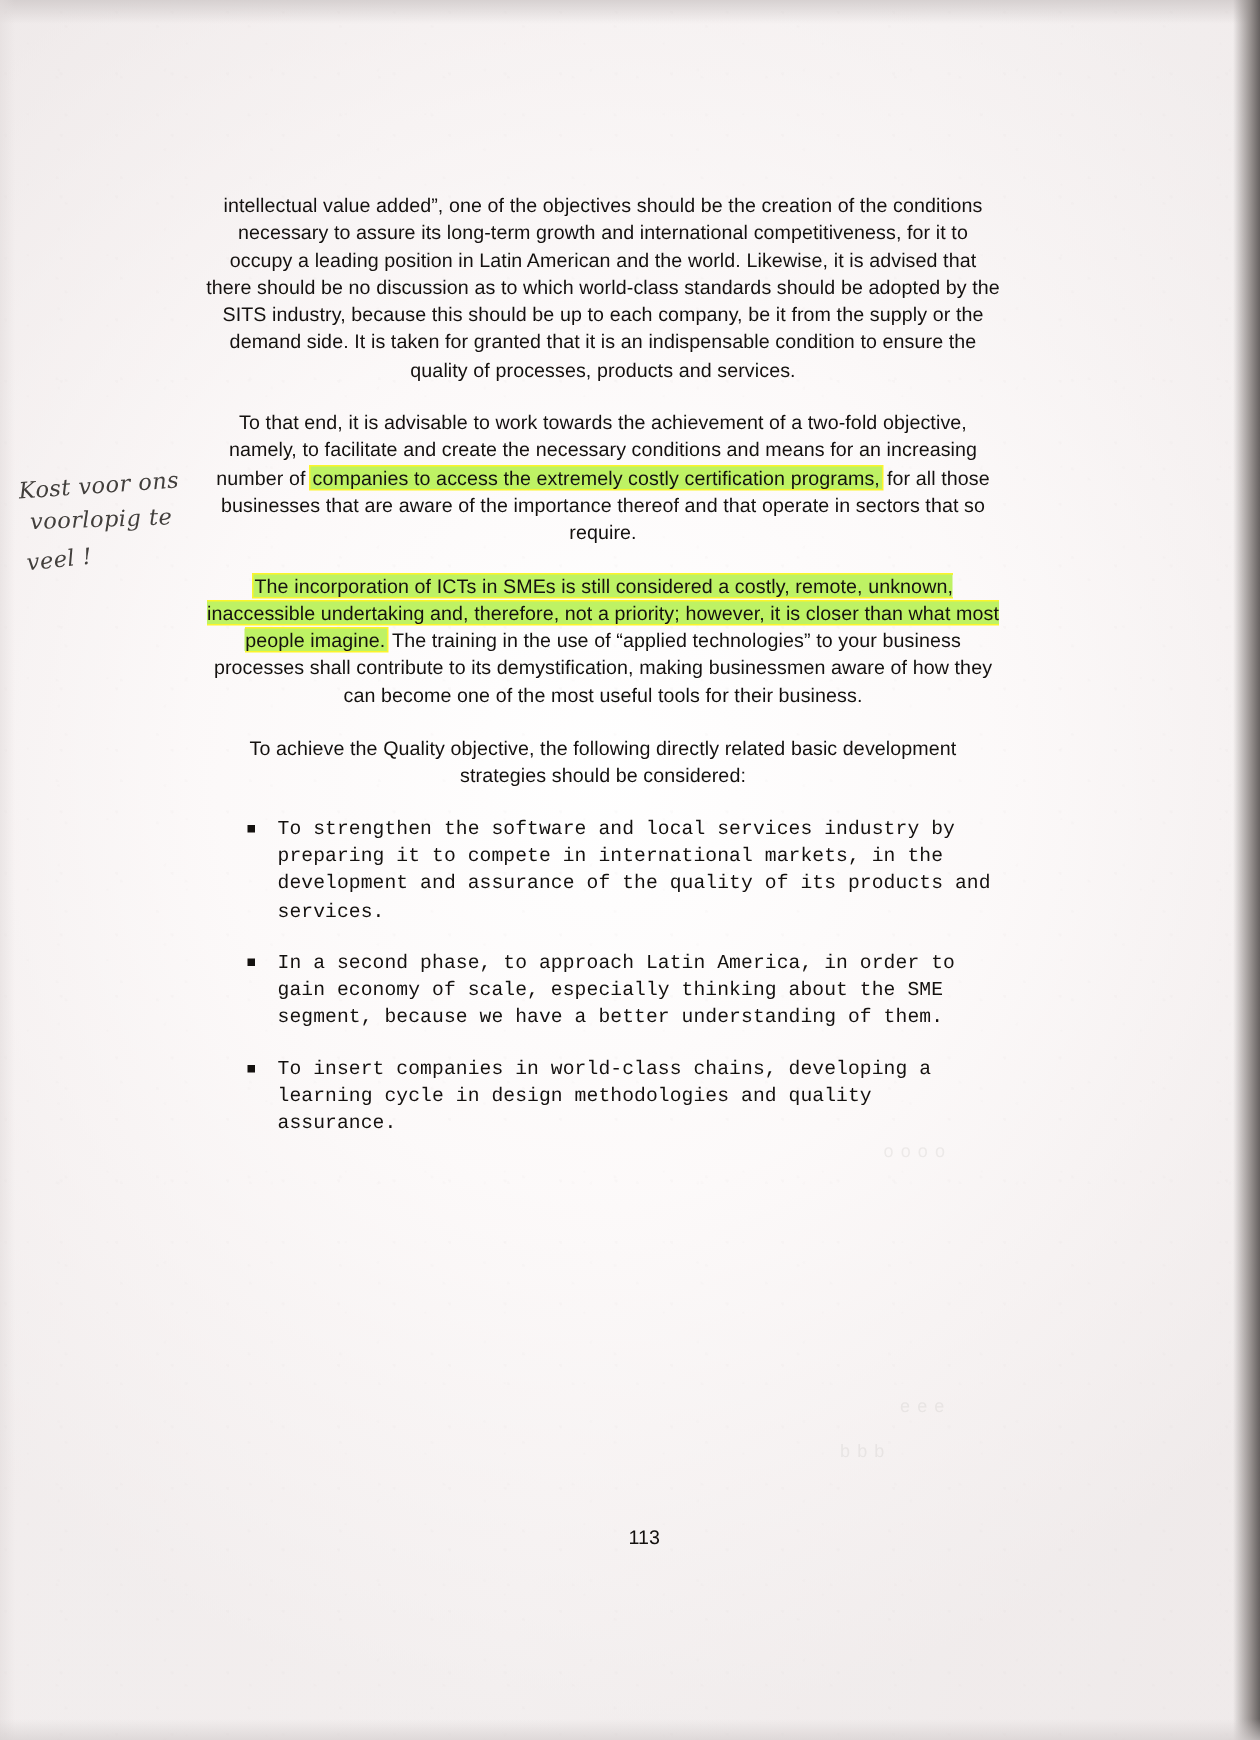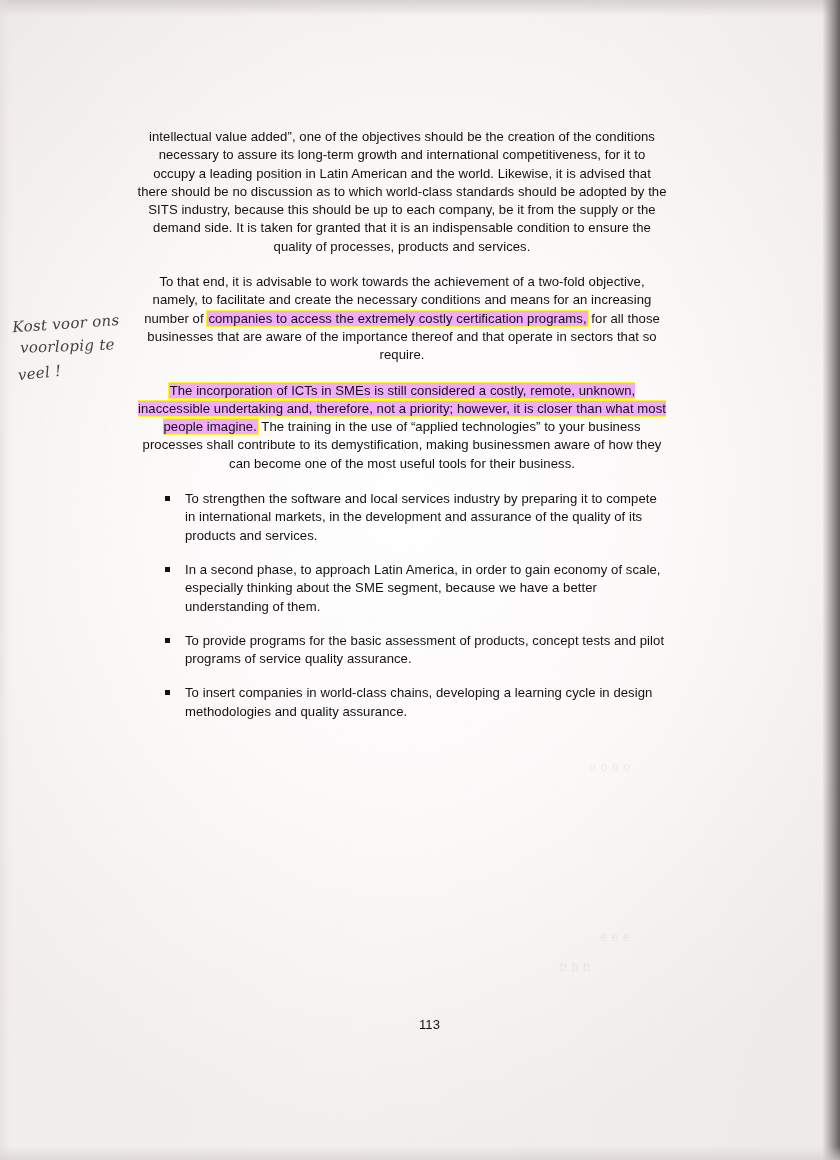--- a/index.html
+++ b/index.html
@@ -70,35 +70,36 @@
     line-height: 18.3px;
     letter-spacing: .005em;
   }
   .para {
     margin: 0 0 17px 0;
     text-align: center;
   }
 
   
   .hl {
-    background: #f0abfc;
+    background: #bef264;
     box-shadow: 0 0 0 1px rgba(251,244,19,.9);
     padding: 0 1px;
   }
 
   
   ul.bullets {
     list-style: none;
     margin: 0;
     padding: 0;
   }
   ul.bullets li {
     position: relative;
     padding-left: 48px;
     margin-bottom: 16px;
+    font-family: Liberation Mono, monospace;
   }
   ul.bullets li .sq {
     position: absolute;
     left: 28px;
     top: 6px;
     width: 5px;
     height: 5px;
     background: #14110f;
   }
 
@@ -165,25 +166,25 @@
   </div>
 
   <div class="doc">
 
     <p class="para"><span>intellectual value added”, one of the objectives should be the creation of the conditions necessary to assure its long-term growth and international competitiveness, for it to occupy a leading position in Latin American and the world.   Likewise, it is advised that there should be no discussion as to which world-class standards should be adopted by the SITS industry, because this should be up to each company, be it from the supply or the demand side.  It is taken for granted that it is an indispensable condition to ensure the quality of processes, products and services.</span></p>
 
     <p class="para"><span>To that end, it is advisable to work towards the achievement of a two-fold objective, namely, to facilitate and create the necessary conditions and means for an increasing number of </span><span class="hl">companies to access the extremely costly certification programs,</span><span> for all those businesses that are aware of the importance thereof and that operate in sectors that so require.</span></p>
 
     <p class="para"><span class="hl">The incorporation of ICTs in SMEs is still considered a costly, remote, unknown, inaccessible undertaking and, therefore, not a priority; however, it is closer than what most people imagine.</span><span>  The training in the use of “applied technologies” to your business processes shall contribute to its demystification, making businessmen aware of how they can become one of the most useful tools for their business.</span></p>
 
+    <p class="para"><span>To achieve the Quality objective, the following directly related basic development strategies should be considered:</span></p>
 
     <ul class="bullets">
       <li><span class="sq"></span><span>To strengthen the software and local services industry by preparing it to compete in international markets, in the development and assurance of the quality of its products and services.</span></li>
       <li><span class="sq"></span><span>In a second phase, to approach Latin America, in order to gain economy of scale, especially thinking about the SME segment, because we have a better understanding of them.</span></li>
-      <li><span class="sq"></span><span>To provide programs for the basic assessment of products, concept tests and pilot programs of service quality assurance.</span></li>
       <li><span class="sq"></span><span>To insert companies in world-class chains, developing a learning cycle in design methodologies and quality assurance.</span></li>
     </ul>
 
   </div>
 
   <div class="page-number">113</div>
 
 </div>
 
 </body></html>

